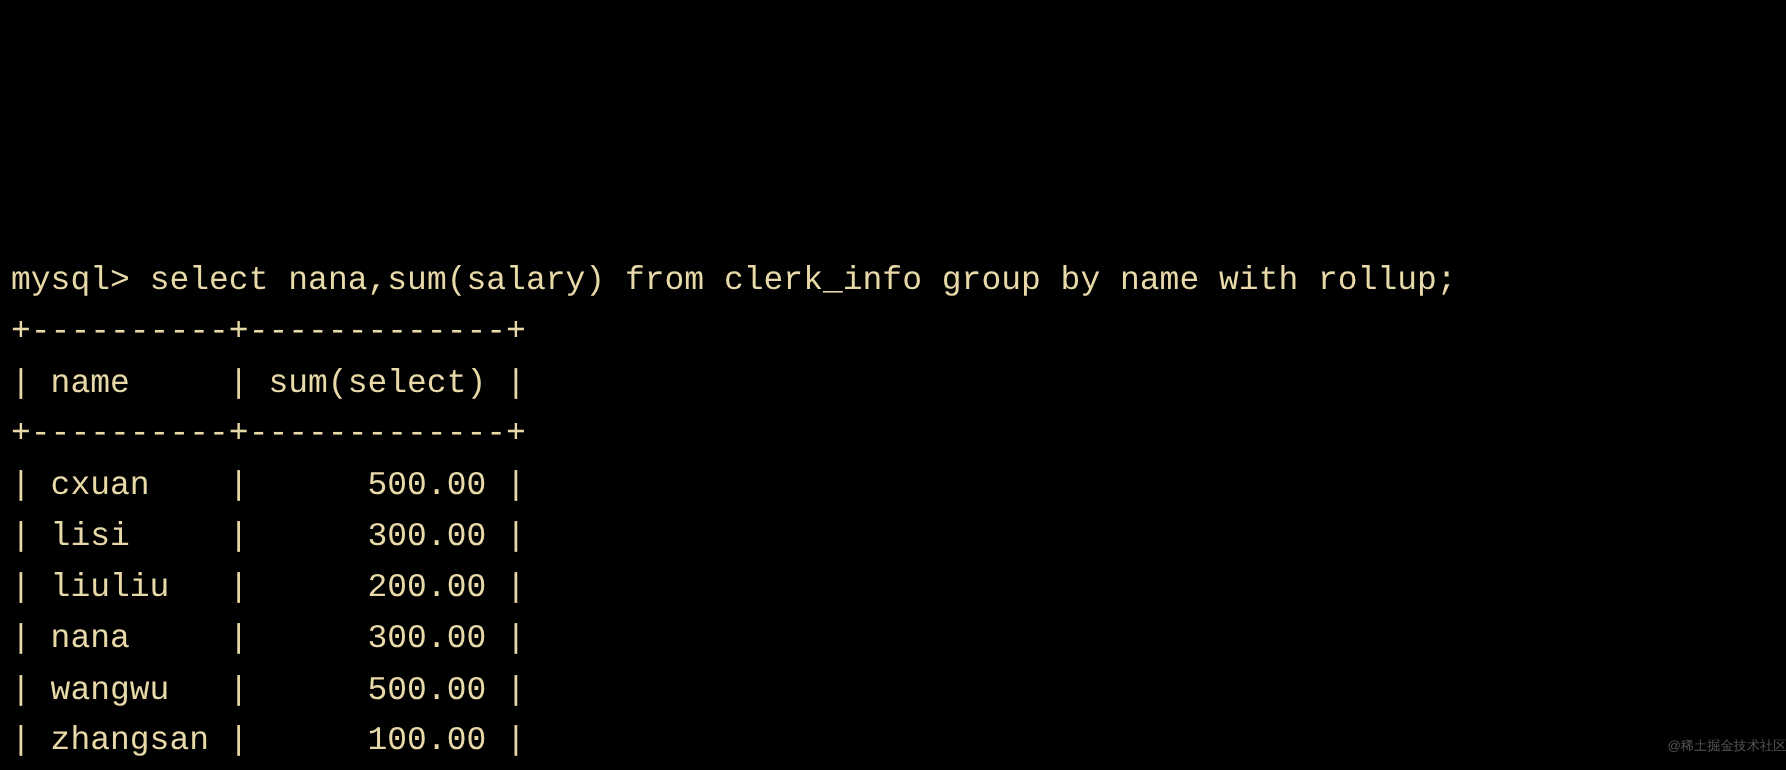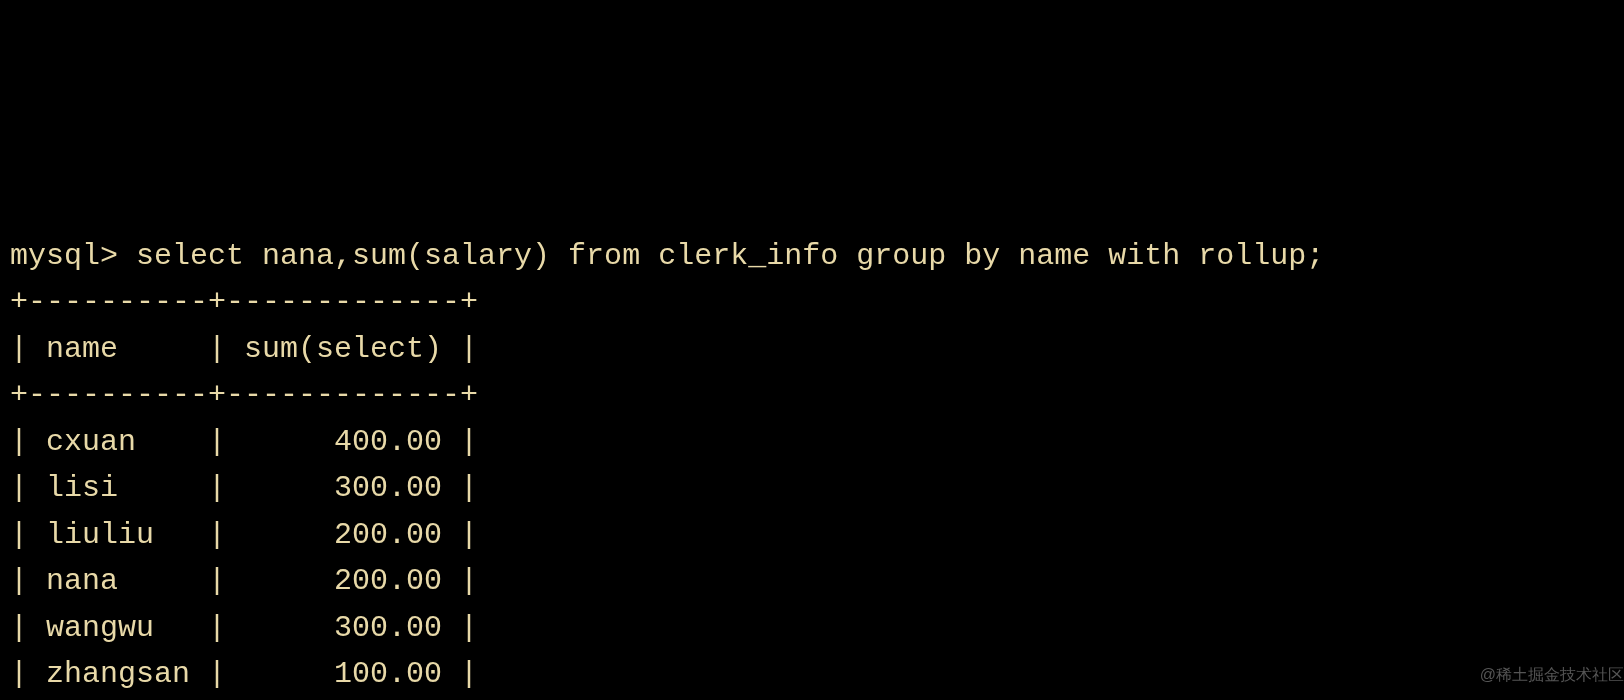--- a/index.html
+++ b/index.html
@@ -21,40 +21,40 @@
       position: relative;
     }
     .terminal {
       padding: 0 10px;
     }
     .watermark {
       position: absolute;
       right: 0px;
       bottom: 12px;
       color: #555555;
-      font-size: 16px;
+      font-size: 12px;
       font-family: sans-serif;
       white-space: normal;
     }
   </style>
 </head>
 <body>
 
 
 
 <div class="terminal">
 <span>mysql&gt;</span> <span>select nana,sum(salary) from clerk_info group by name with rollup;</span>
 <span>+----------+-------------+</span>
 <span>| name     | sum(select) |</span>
 <span>+----------+-------------+</span>
-<span>| cxuan    |      400.00 |</span>
+<span>| cxuan    |      500.00 |</span>
 <span>| lisi     |      300.00 |</span>
 <span>| liuliu   |      200.00 |</span>
-<span>| nana     |      200.00 |</span>
-<span>| wangwu   |      300.00 |</span>
+<span>| nana     |      300.00 |</span>
+<span>| wangwu   |      500.00 |</span>
 <span>| zhangsan |      100.00 |</span>
 
 
 
 </div>
 
 <div class="watermark">@稀土掘金技术社区</div>
 
 
 

